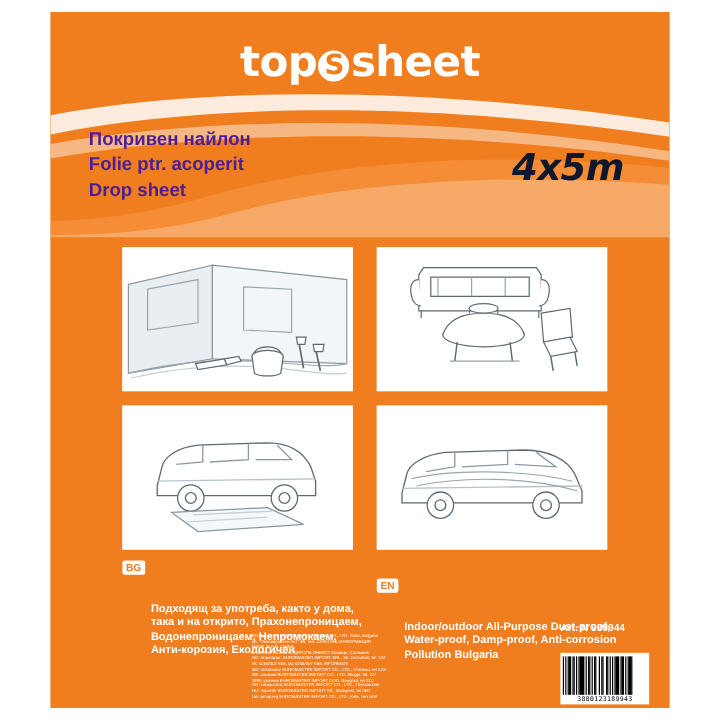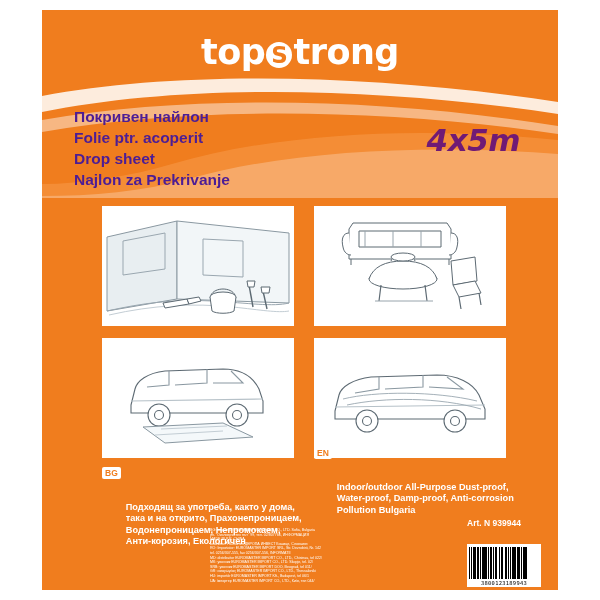--- a/index.html
+++ b/index.html
@@ -62,21 +62,21 @@
     color: #4c1d95;
     font-size: 15.5px;
     font-weight: bold;
     line-height: 21px;
     white-space: nowrap;
   }
   #size-label {
     position: absolute;
     right: 38px;
     top: 112px;
-    color: #701a75;
+    color: #0f172a;
     font-size: 31px;
     font-weight: bold;
     font-style: italic;
     letter-spacing: -0.5px;
     font-family: "DejaVu Sans", sans-serif;
   }
   
   .panel {
     position: absolute;
     background: #ffffff;
@@ -90,21 +90,21 @@
   .panel svg { display: block; width: 100%; height: 100%; }
 
   
   .usage {
     position: absolute;
     display: flex;
     gap: 5px;
     align-items: flex-start;
   }
   #usage-bg { left: 60px; top: 456px; width: 200px; justify-content: space-between; }
-  #usage-en { left: 272px; top: 436px; width: 200px; }
+  #usage-en { left: 272px; top: 471px; width: 200px; }
   .lang-badge {
     flex: 0 0 auto;
     background: #ffffff;
     color: #f07d1e;
     font-size: 8.5px;
     font-weight: bold;
     padding: 1px 3px;
     border-radius: 2px;
     line-height: 10px;
     margin-top: 1px;
@@ -174,27 +174,26 @@
 
 <div id="package">
 
   <svg class="swoosh" style="left:0;top:58px;width:516px;height:130px" viewBox="0 0 516 130" preserveAspectRatio="none">
     <path d="M0,28 C140,2 330,6 516,34 L516,46 C330,18 140,16 0,44 Z" fill="#ffffff" opacity="0.85"></path>
     <path d="M0,52 C150,26 340,30 516,58 L516,66 C340,40 150,38 0,64 Z" fill="#ffffff" opacity="0.45"></path>
     <path d="M516,72 C380,58 240,64 130,96 C90,108 40,116 0,116 L0,130 L516,130 Z" fill="#f79a4b" opacity="0.55"></path>
     <path d="M516,86 C390,76 250,82 150,110 C100,124 50,128 0,128 L0,130 L516,130 Z" fill="#ffffff" opacity="0.25"></path>
   </svg>
 
-  <div id="brand"><span>top</span><span class="s-mark">S</span><span>trong</span></div>
+  <div id="brand"><span>top</span><span class="s-mark">S</span><span>sheet</span></div>
 
   <div id="titles">
     <div class="t-line">Покривен найлон</div>
     <div class="t-line">Folie ptr. acoperit</div>
     <div class="t-line">Drop sheet</div>
-    <div class="t-line">Najlon za Prekrivanje</div>
   </div>
 
   <div id="size-label">4x5m</div>
 
   <div class="panel" id="panel-tl">
     <svg viewBox="0 0 190 118">
       <g fill="none" stroke="#7c8a93" stroke-width="1">
         <rect x="4" y="4" width="182" height="110" fill="#ffffff" stroke="none"></rect>
         <path d="M4,30 L74,14 L74,92 L4,104 Z" fill="#e8eef1" stroke="#8a98a1"></path>
         <path d="M74,14 L186,26 L186,96 L74,92 Z" fill="#f2f6f8" stroke="#8a98a1"></path>

